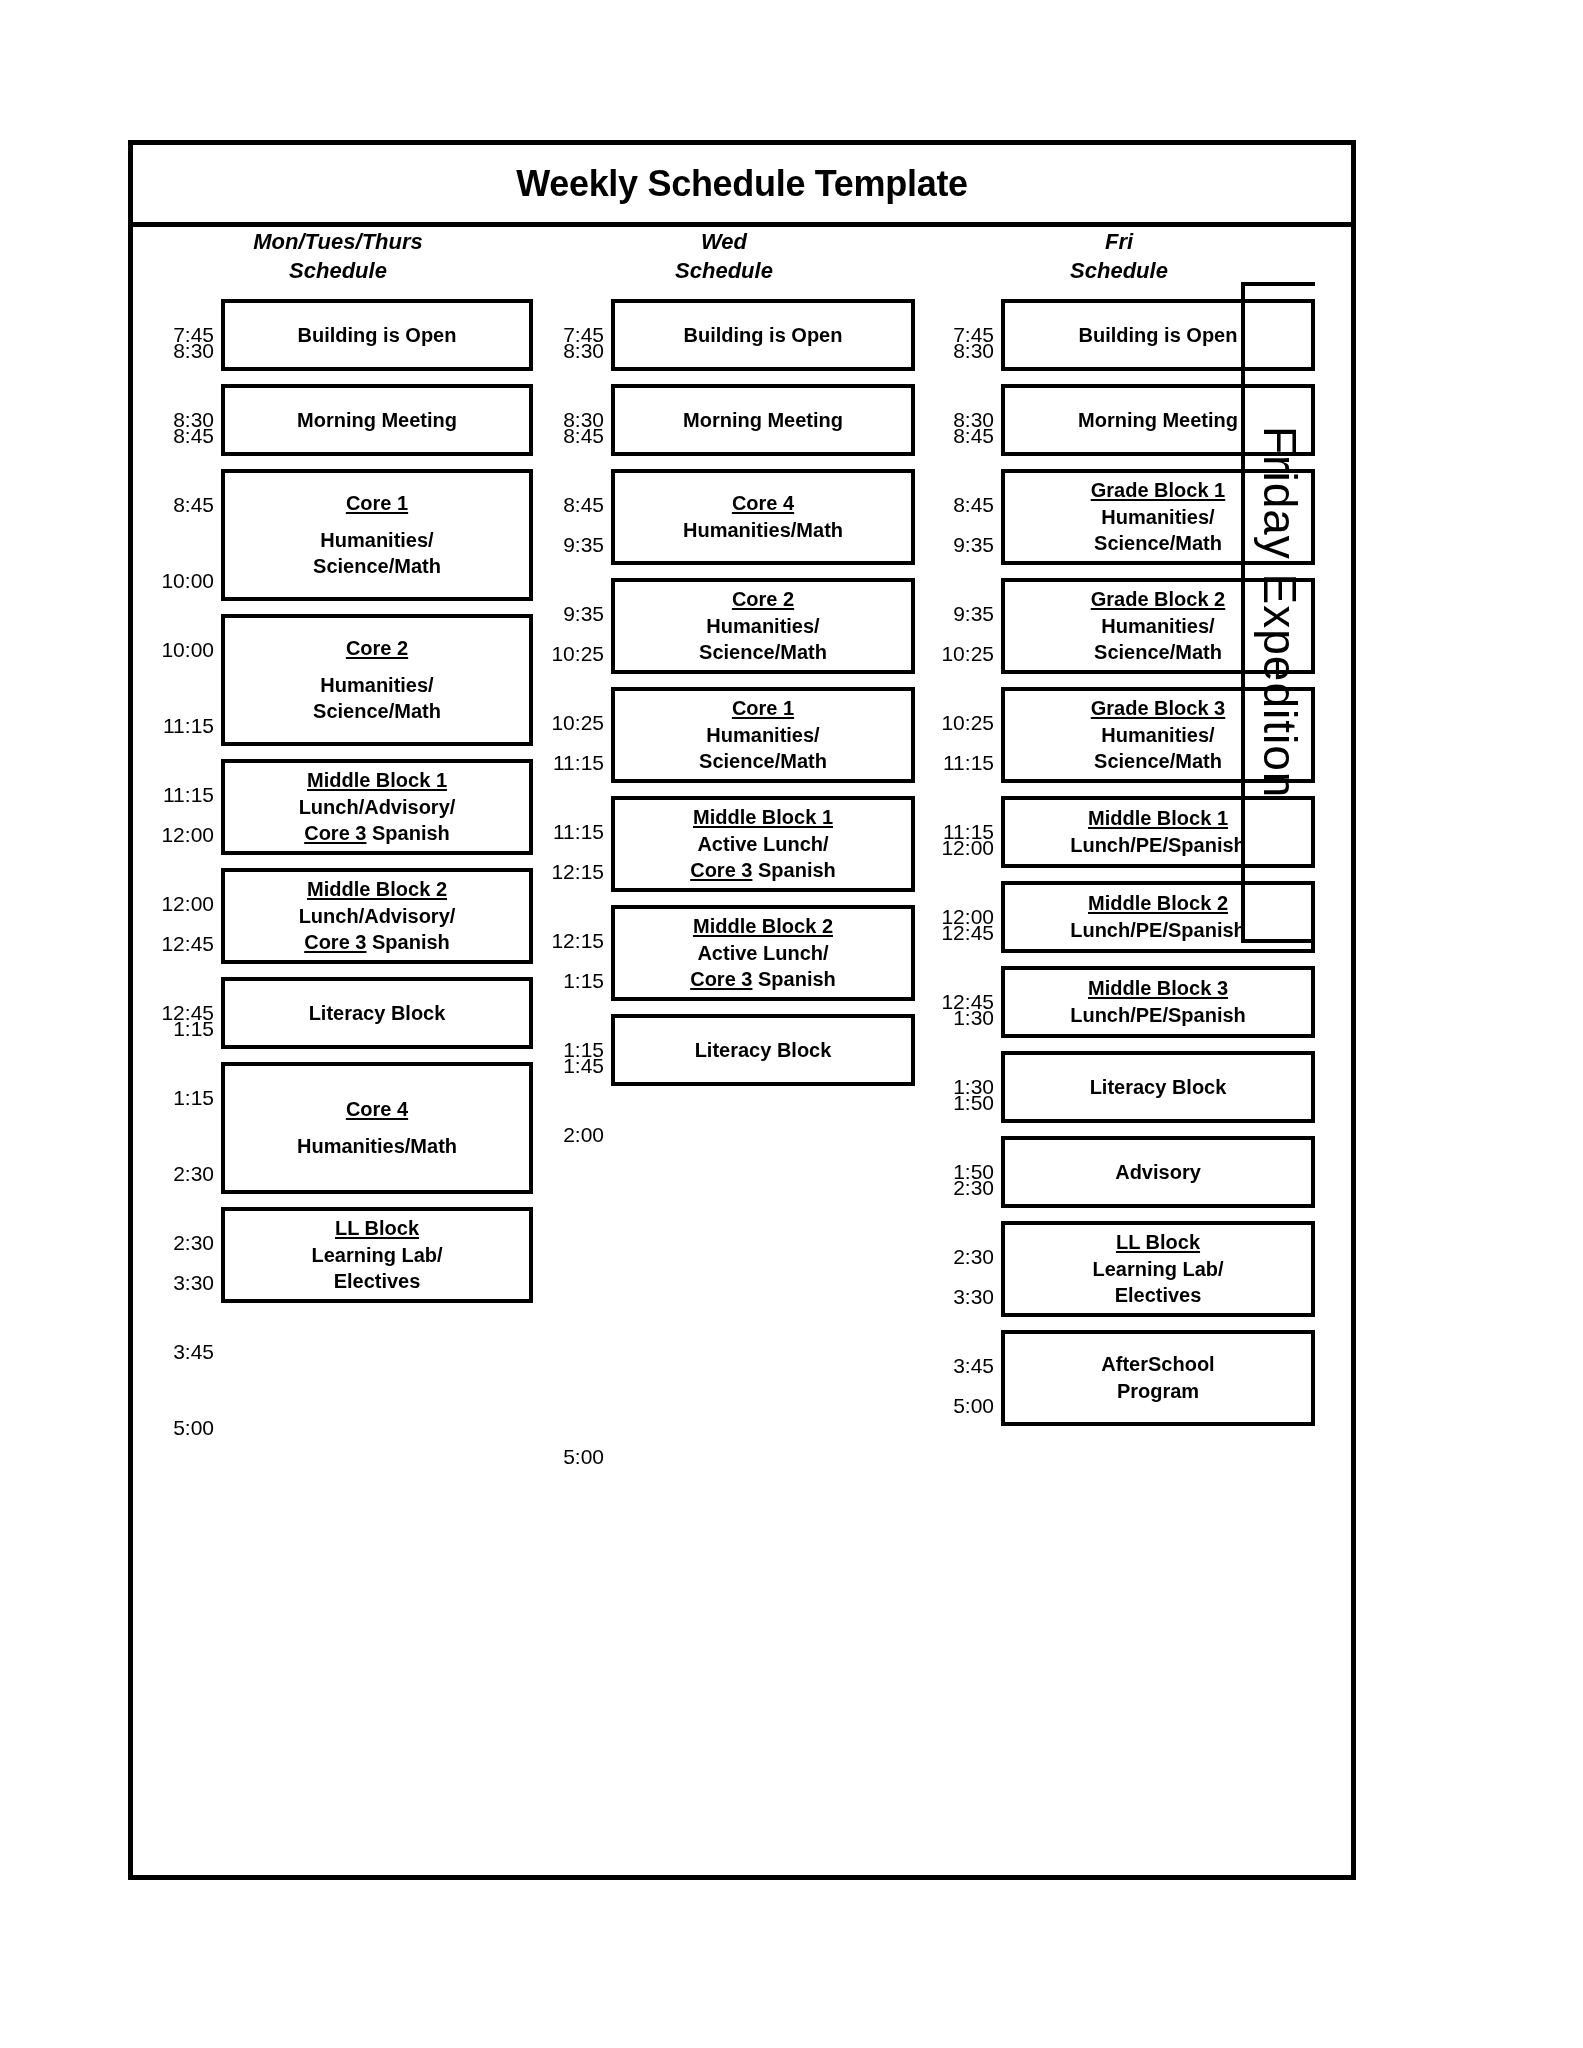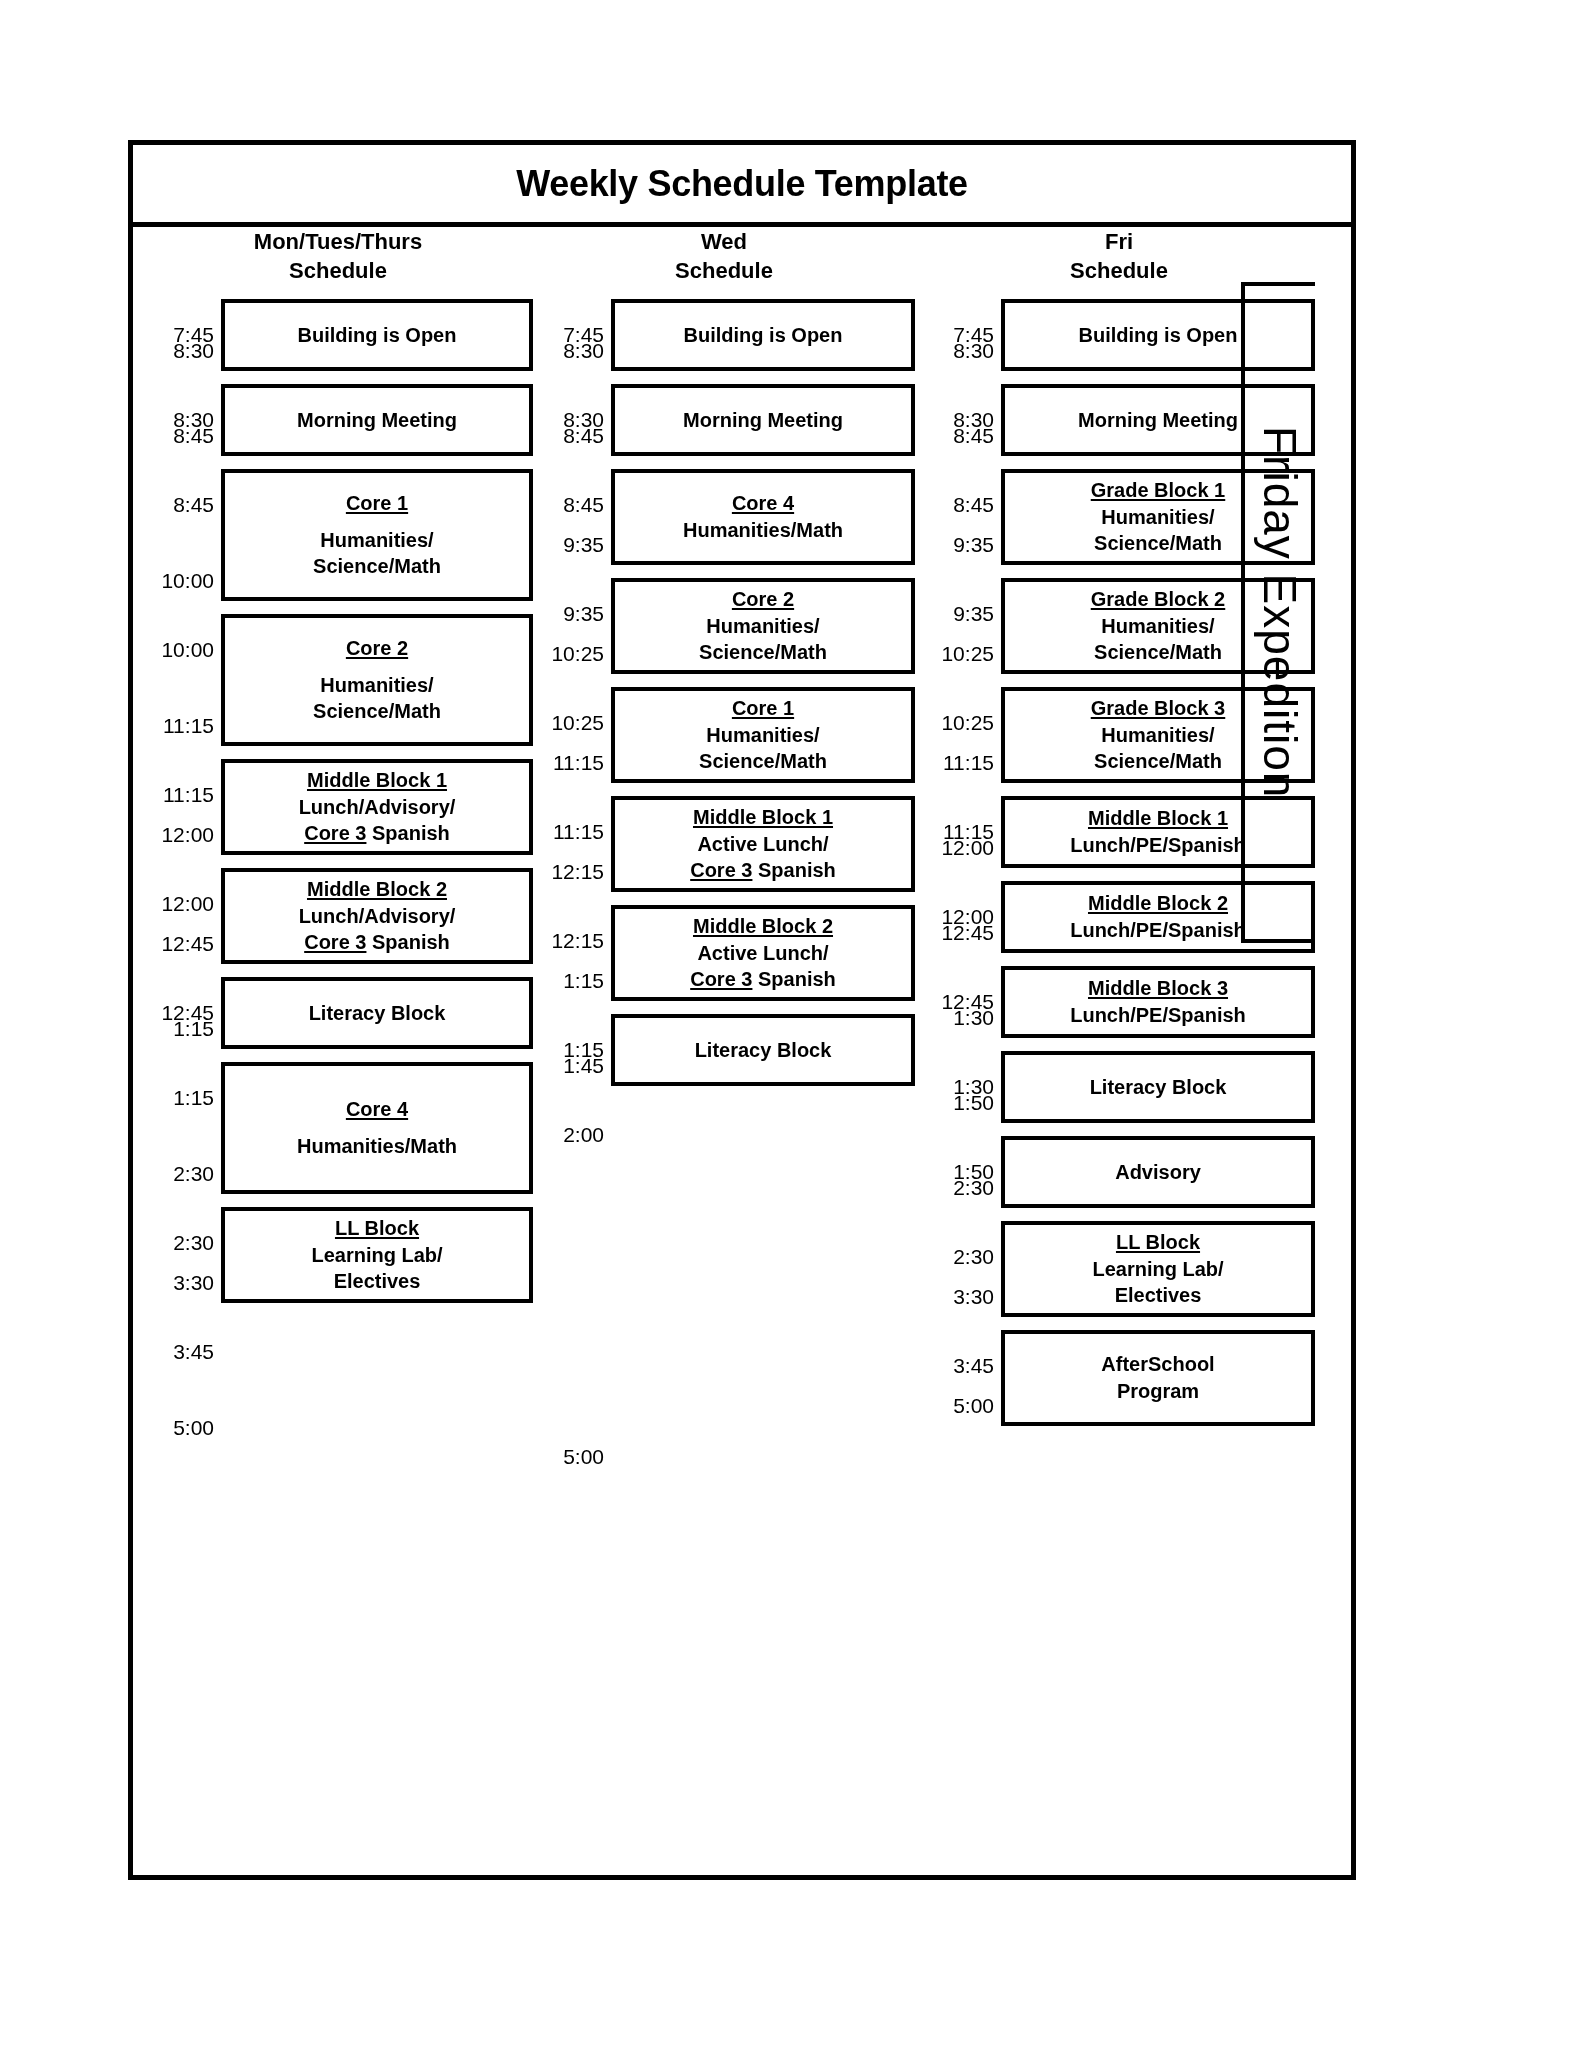--- a/index.html
+++ b/index.html
@@ -64,21 +64,21 @@
   .col-1 { left: 400px; width: 382px; }
   .col-2 { left: 790px; width: 392px; }
 
   .col-head {
     text-align: center;
     font-size: 22px;
     font-weight: bold;
     line-height: 1.32;
     padding-top: 16px;
   }
-  .col-head div { white-space: nowrap; }
+  .col-head div { white-space: nowrap; font-style: italic; }
 
   
   .rows {
     position: relative;
     margin-top: 14px;
   }
   .row {
     display: flex;
     align-items: stretch;
     margin-bottom: 13px;

